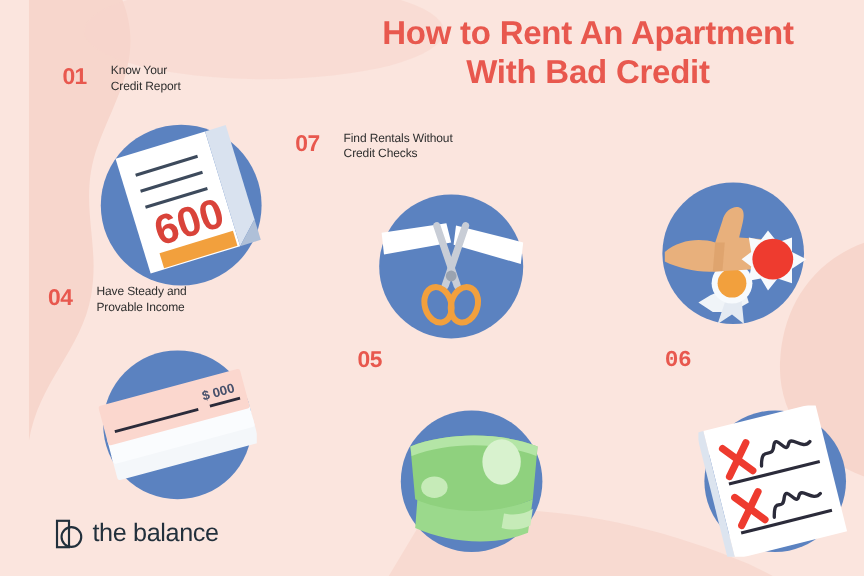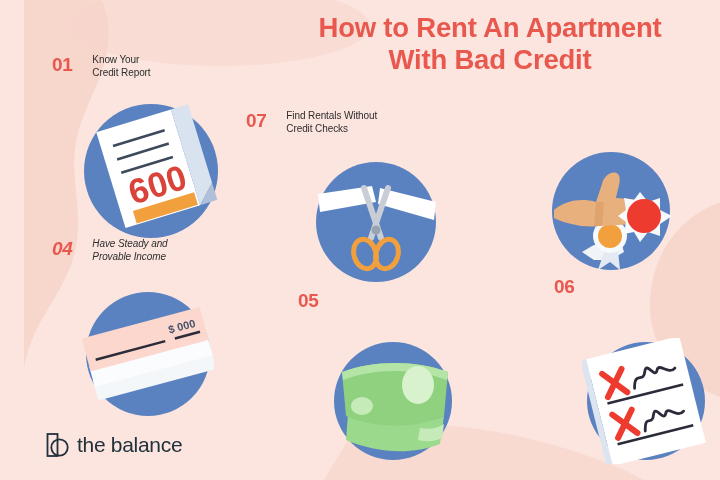--- a/index.html
+++ b/index.html
@@ -162,21 +162,21 @@
       <path d="M 6 62 C 18 52 34 50 48 54 L 54 36 C 56 26 66 22 70 26
                C 74 30 70 40 68 50 L 96 52 C 104 52 108 58 106 64
                C 104 72 96 76 88 76 L 52 78 C 36 80 18 76 6 70 Z" fill="#E8B07C"></path>
       <path d="M 48 54 L 56 54 L 54 78 L 46 78 Z" fill="#D99C66" opacity="0.6"></path>
       <path d="M 92 44 L 100 54 L 112 50 L 112 62 L 124 68 L 112 76
                L 112 88 L 100 84 L 92 94 L 86 84 L 76 86 L 78 74
                L 70 68 L 78 62 L 76 50 L 86 52 Z" fill="#F7FAFD"></path>
       <circle cx="96" cy="68" r="17" fill="#EE3B2F"></circle>
     </svg>
 
-    <div class="step" style="left:28px; top:238px;font-style:italic;">
+    <div class="step" style="left:16px; top:238px;">
       <div class="step-head">
         <span class="step-num">04</span>
         <span class="step-label">Have Steady and
 Provable Income</span>
       </div>
     </div>
     <svg class="step-art" style="left:58px; top:288px;" width="132" height="132" viewBox="0 0 132 132">
       <circle cx="66" cy="66" r="62" fill="#5B82C0"></circle>
       <g transform="rotate(-15 66 66)">
         <rect x="6" y="76" width="122" height="22" rx="2" fill="#F4F7FA"></rect>
@@ -196,21 +196,21 @@
     <svg class="step-art" style="left:304px; top:338px;" width="130" height="126" viewBox="0 0 130 126">
       <circle cx="65" cy="63" r="59" fill="#5B82C0"></circle>
       <path d="M 20 76 C 48 88 86 90 116 78 L 112 106 C 82 118 46 114 18 102 Z" fill="#9BD98C"></path>
       <path d="M 14 34 C 46 22 88 22 120 34 L 116 78 C 84 92 46 90 18 78 Z" fill="#8FD17E"></path>
       <path d="M 14 34 C 46 22 88 22 120 34 L 119 42 C 87 30 46 30 15 42 Z" fill="#B4E5A6"></path>
       <ellipse cx="90" cy="47" rx="16" ry="19" fill="#D8F2CE"></ellipse>
       <ellipse cx="34" cy="68" rx="11" ry="9" fill="#C6EBB8"></ellipse>
       <path d="M 92 90 C 102 92 110 90 116 86 L 114 100 C 106 104 98 104 90 102 Z" fill="#C6EBB8"></path>
     </svg>
 
-    <div class="step" style="left:530px; top:276px;">
+    <div class="step" style="left:530px; top:290px;font-family:Liberation Mono, monospace;">
       <div class="step-head">
         <span class="step-num">06</span>
       </div>
     </div>
     <svg class="step-art" style="left:558px; top:338px;" width="128" height="126" viewBox="0 0 128 126">
       <circle cx="64" cy="63" r="59" fill="#5B82C0"></circle>
       <g transform="rotate(-14 64 63)">
         <path d="M 16 8 L 112 8 L 112 118 L 16 118 Z" fill="#FFFFFF"></path>
         <path d="M 10 8 L 16 8 L 16 118 L 10 118 Z" fill="#DCE4EF"></path>
         <line x1="26" y1="56" x2="104" y2="56" stroke="#2B2B3A" stroke-width="2.6"></line>

